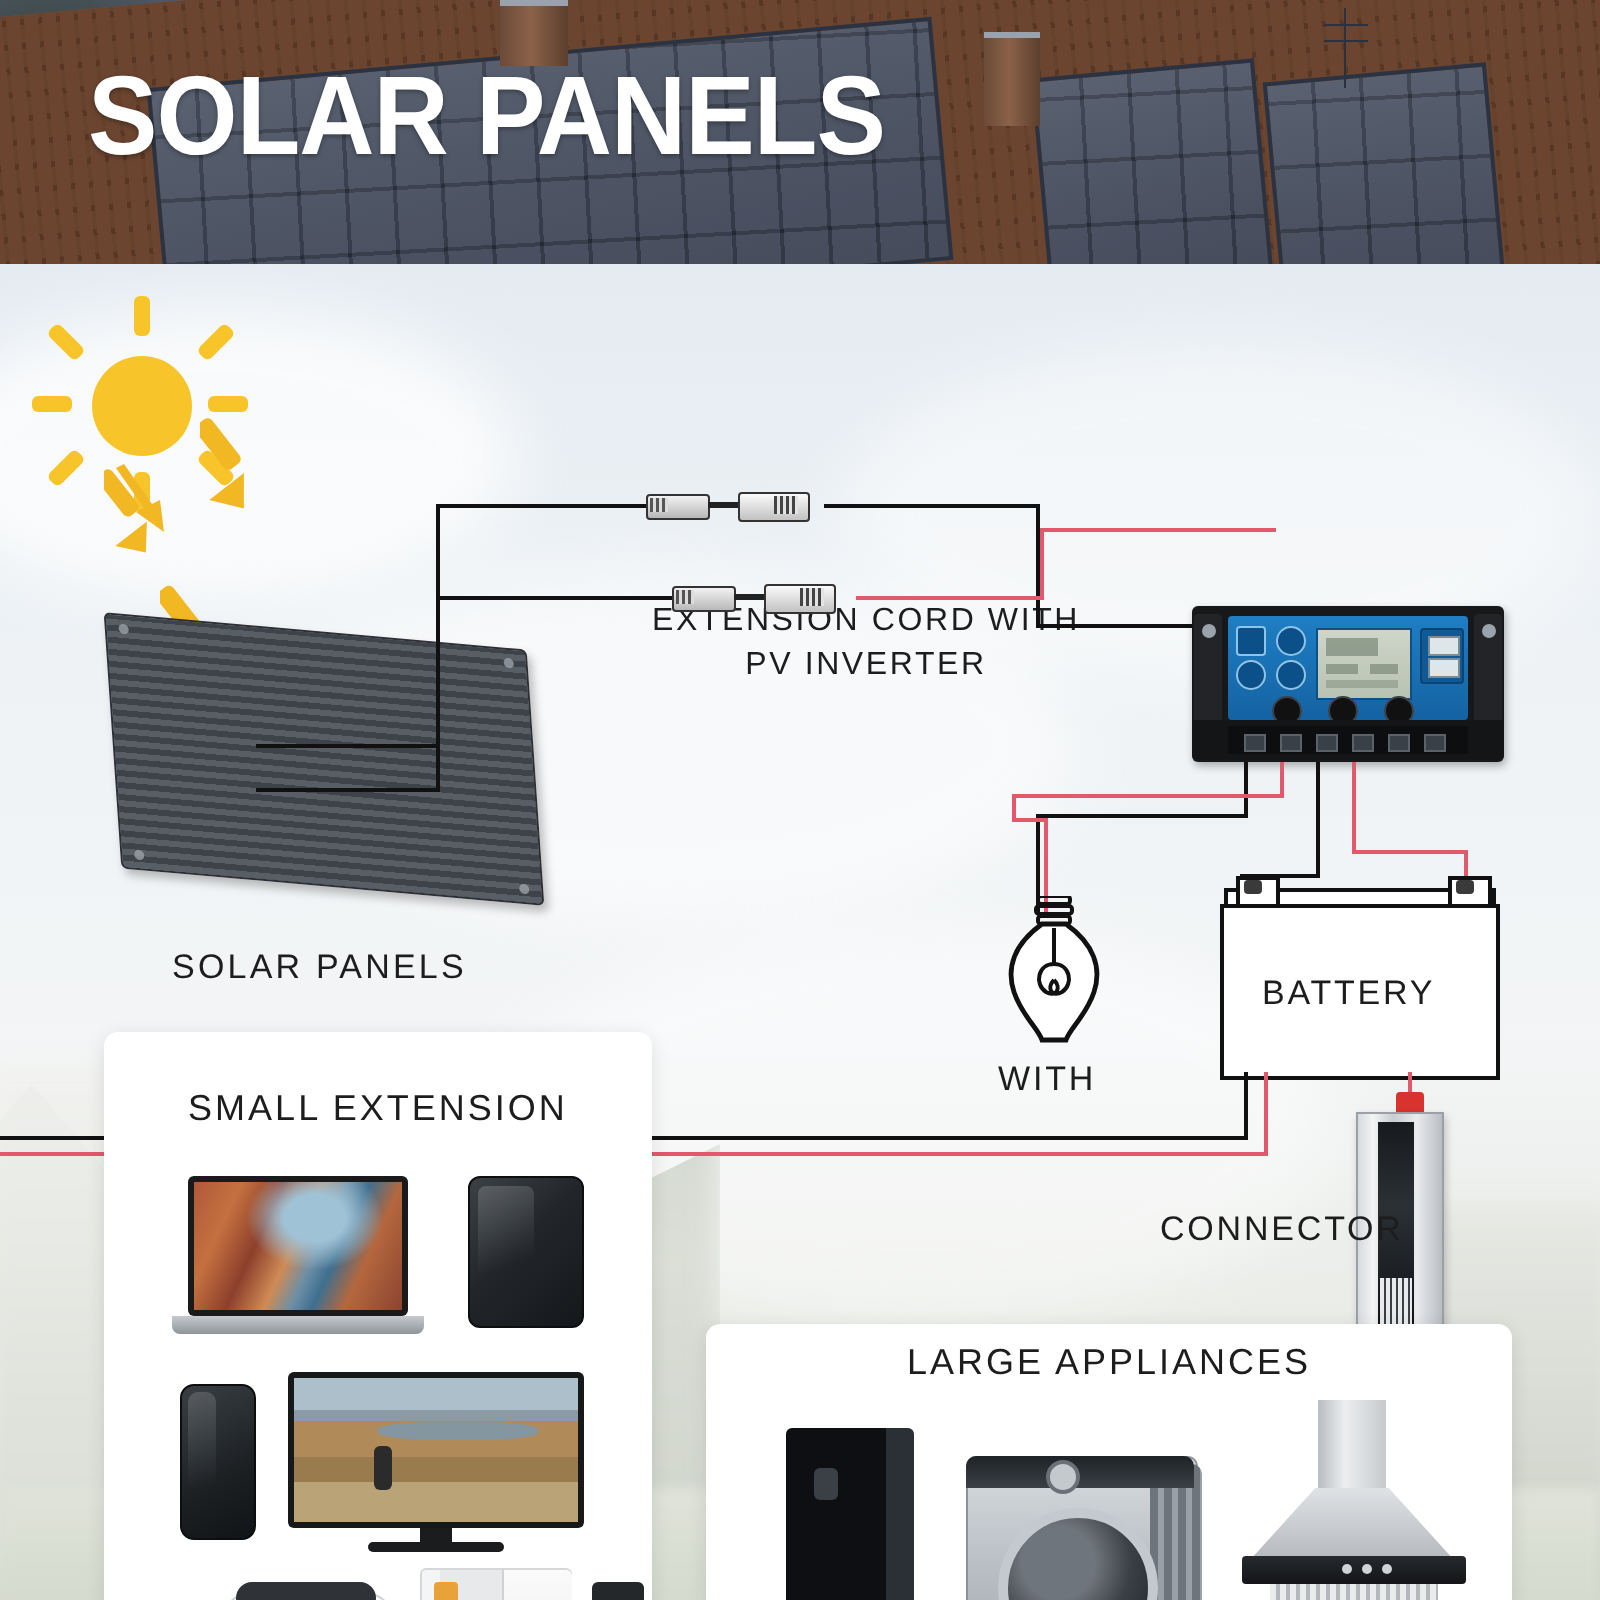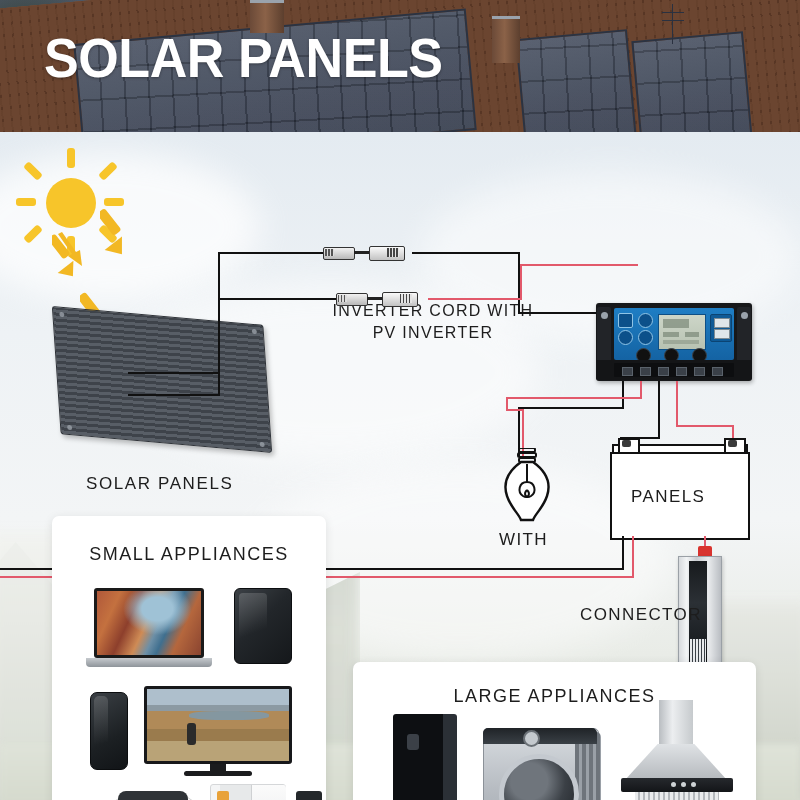--- a/index.html
+++ b/index.html
@@ -212,21 +212,21 @@
     position:absolute;background:#ffffff;border-radius:7px;
     box-shadow:0 2px 10px rgba(0,0,0,.10);
   }
   .panel-small{left:52px;top:384px;width:274px;height:372px;}
   .panel-large{left:353px;top:530px;width:403px;height:228px;}
   .panel-title{
     position:absolute;width:100%;text-align:center;font-size:18px;color:#1d1d1d;
     letter-spacing:1.5px;
   }
   .panel-small .panel-title{top:28px;}
-  .panel-large .panel-title{top:24px;}
+  .panel-large .panel-title{top:9px;}
 
   
   .dev{position:absolute;}
 
   
   .lap-screen{position:absolute;left:0;top:0;width:110px;height:70px;background:#1a1a1a;border-radius:3px;padding:3px;box-sizing:border-box;}
   .lap-img{position:absolute;left:3px;top:3px;width:104px;height:64px;
     background:
       radial-gradient(ellipse at 58% 28%,#9fc2d6 0 18%,rgba(159,194,214,0) 40%),
       linear-gradient(115deg,#b0583a 0%,#c4713f 18%,#8d3f2c 34%,#cf8b55 48%,#6d8fa6 58%,#3f6f8f 66%,#b5673d 78%,#8a4430 100%);
@@ -346,21 +346,21 @@
 
     <div class="solarpanel">
       <div class="sp-dot" style="left:6px;top:4px;"></div>
       <div class="sp-dot" style="right:6px;top:4px;"></div>
       <div class="sp-dot" style="left:6px;bottom:4px;"></div>
       <div class="sp-dot" style="right:6px;bottom:4px;"></div>
     </div>
     <div class="solar-label">SOLAR PANELS</div>
 
     <div class="ext-label">
-      <div>INVERTER CORD WITH</div>
+      <div>EXTENSION CORD WITH</div>
       <div>PV INVERTER</div>
     </div>
 
     <div class="wire" style="left:128px;top:240px;width:92px;height:2px;"></div>
     <div class="wire" style="left:218px;top:120px;width:2px;height:122px;"></div>
     <div class="wire" style="left:218px;top:120px;width:105px;height:2px;"></div>
     <div class="wire" style="left:412px;top:120px;width:108px;height:2px;"></div>
     <div class="wire" style="left:518px;top:120px;width:2px;height:62px;"></div>
     <div class="wire" style="left:518px;top:180px;width:106px;height:2px;"></div>
 
@@ -453,42 +453,42 @@
       <path d="M30 16 L30 34 M30 34 C22 34 20 44 26 48 C31 51 34 46 30 42 M30 34 C38 34 40 44 34 48 C29 51 26 46 30 42" fill="none" stroke="#111" stroke-width="2"></path>
     </svg>
     <div class="lamp-label">WITH</div>
 
     <div class="bat-top" style="position:absolute;left:612px;top:312px;width:132px;height:10px;background:#fff;border:2px solid #111;border-bottom:none;"></div>
     <div class="battery"></div>
     <div class="bat-term" style="left:618px;top:306px;"></div>
     <div class="bat-knob" style="left:622px;top:308px;"></div>
     <div class="bat-term" style="left:724px;top:306px;"></div>
     <div class="bat-knob" style="left:728px;top:308px;"></div>
-    <div class="battery-label">PANELS</div>
+    <div class="battery-label">BATTERY</div>
 
     <div class="wire" style="left:622px;top:404px;width:2px;height:34px;"></div>
     <div class="wire" style="left:0px;top:436px;width:624px;height:2px;"></div>
     <div class="wire-r" style="left:632px;top:404px;width:2px;height:42px;"></div>
     <div class="wire-r" style="left:0px;top:444px;width:634px;height:2px;"></div>
 
     <div class="wire-r" style="left:704px;top:404px;width:2px;height:18px;"></div>
 
     <div class="inv-redcap"></div>
     <div class="inverter">
       <div class="inv-panel"></div>
       <div class="inv-grill"></div>
     </div>
     <svg class="inv-prongs" viewBox="0 0 18 12">
       <rect x="3" y="0" width="2" height="12" fill="#111"></rect>
         <rect x="11" y="0" width="2" height="12" fill="#111"></rect>
     </svg>
     <div class="inverter-label">CONNECTOR</div>
 
     <div class="panel panel-small">
-      <div class="panel-title">SMALL APPLIANCES</div>
+      <div class="panel-title">SMALL EXTENSION</div>
 
       <div class="dev" style="left:42px;top:72px;width:126px;height:82px;">
         <div class="lap-screen">
             <div class="lap-img"></div>
           </div>
         <div class="lap-base"></div>
       </div>
 
       <div class="dev" style="left:182px;top:72px;">
         <div class="tab-body">

